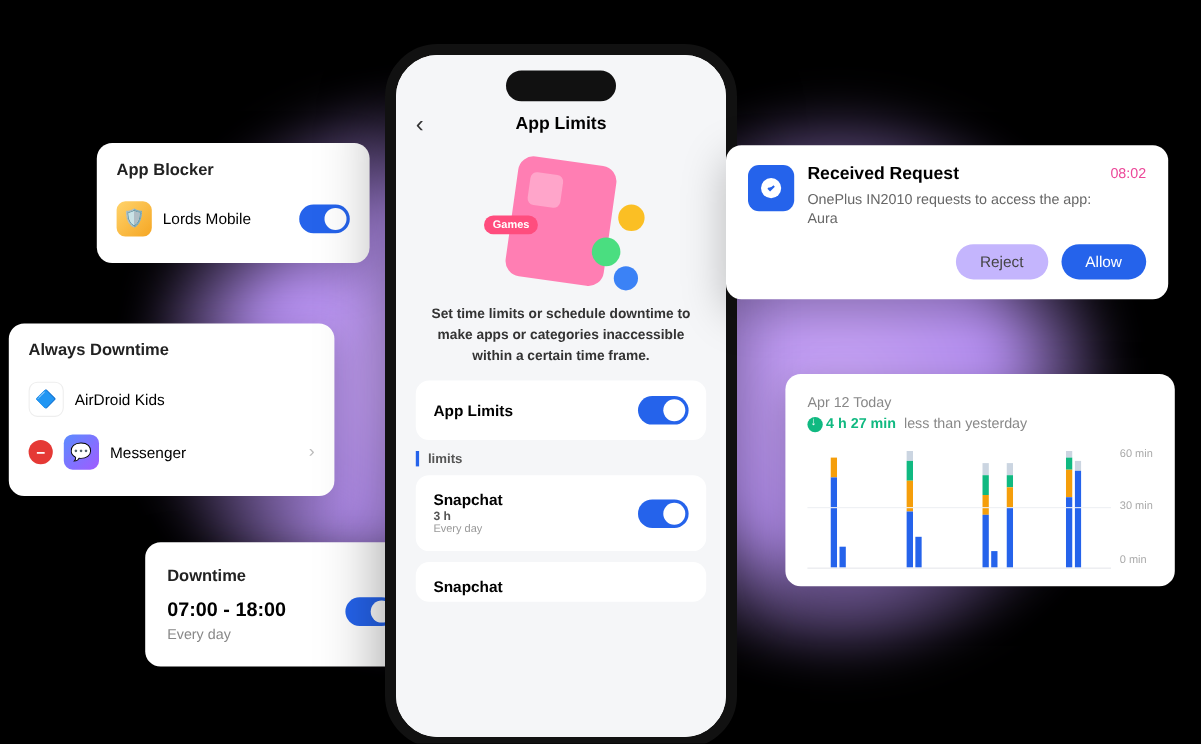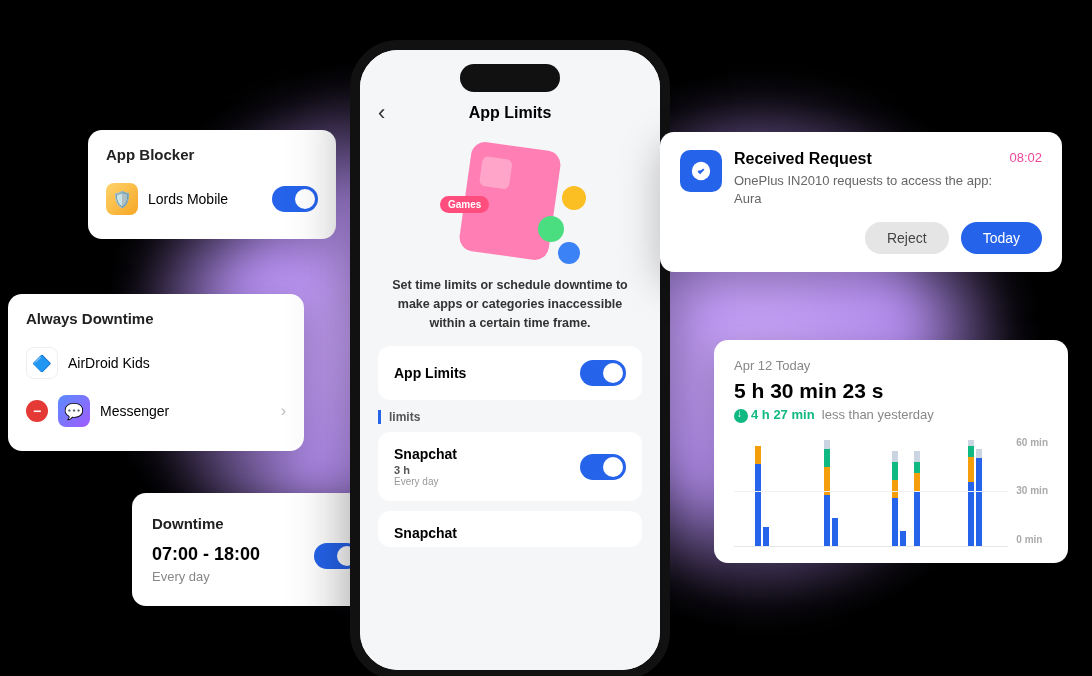--- a/index.html
+++ b/index.html
@@ -56,40 +56,40 @@
 
 
 .request { top: 132px; right: 30px; width: 402px; padding: 18px 20px; }
 .req-header { display: flex; gap: 12px; }
 .req-icon { width: 42px; height: 42px; background: #2563eb; border-radius: 10px; display: flex; align-items: center; justify-content: center; color: #fff; font-size: 20px; flex-shrink: 0; }
 .req-title { font-size: 16px; font-weight: 700; }
 .req-time { font-size: 13px; color: #ec4899; margin-left: auto; }
 .req-body { font-size: 13px; color: #666; margin-top: 4px; line-height: 1.4; }
 .req-actions { display: flex; gap: 12px; justify-content: flex-end; margin-top: 14px; }
 .btn { padding: 8px 22px; border-radius: 20px; border: none; font-size: 14px; font-weight: 500; cursor: pointer; }
-.btn-reject { background: #e5e5e5; color: #444; }
+.btn-reject { background: #c4b5fd; color: #444; }
 .btn-allow { background: #2563eb; color: #fff; }
 
 
 .usage { top: 340px; right: 24px; width: 354px; padding: 18px 20px 16px; }
 .usage .date { font-size: 13px; color: #888; }
 .usage .total { font-size: 21px; font-weight: 700; margin-top: 6px; }
 .usage .compare { font-size: 13px; margin-top: 4px; }
 .usage .compare .delta { color: #10b981; font-weight: 600; }
 .usage .compare .text { color: #888; text-align: center; }
 .chart-area { display: flex; gap: 8px; margin-top: 14px; height: 110px; }
 .bars-wrap { flex: 1; display: flex; align-items: flex-end; gap: 2px; position: relative; border-bottom: 1px solid #e5e7eb; }
 .bars-wrap::before { content: ''; position: absolute; left: 0; right: 0; top: 50%; border-top: 1px solid #eef0f3; }
 .hour-group { display: flex; gap: 2px; align-items: flex-end; flex: 1; height: 100%; justify-content: center; }
 .bar { width: 6px; display: flex; flex-direction: column-reverse; border-radius: 3px 3px 0 0; overflow: hidden; }
 .seg-blue { background: #2563eb; }
 .seg-orange { background: #f59e0b; }
 .seg-green { background: #10b981; }
 .seg-gray { background: #cbd5e1; }
-.y-labels { display: flex; flex-direction: column; justify-content: space-between; font-size: 10px; color: #aaa; padding-bottom: 2px; font-weight: bold; }
+.y-labels { display: flex; flex-direction: column; justify-content: space-between; font-size: 10px; color: #aaa; padding-bottom: 2px; }
 .x-labels { display: flex; justify-content: space-between; font-size: 10px; color: #888; margin-top: 6px; padding-right: 36px; }
 .arrow-down { display: inline-block; width: 14px; height: 14px; background: #10b981; border-radius: 50%; position: relative; vertical-align: middle; margin-right: 3px; }
 .arrow-down::after { content: '↓'; color: #fff; font-size: 10px; position: absolute; left: 3px; top: -1px; }
 </style>
 </head>
 <body>
 
 <div class="purple-blob blob-left"></div>
 <div class="purple-blob blob-right"></div>
 
@@ -174,27 +174,26 @@
         </svg>
     </div>
     <div style="flex:1;">
       <div class="req-title">Received Request</div>
       <div class="req-body">OnePlus IN2010 requests to access the app: Aura</div>
     </div>
     <span class="req-time">08:02</span>
   </div>
   <div class="req-actions">
     <button class="btn btn-reject">Reject</button>
-    <button class="btn btn-allow">Today</button>
+    <button class="btn btn-allow">Allow</button>
   </div>
 </div>
 
 <div class="card usage">
   <div class="date">Apr 12 Today</div>
-  <div class="total">5 h 30 min 23 s</div>
   <div class="compare">
     <span class="arrow-down"></span><span class="delta">4 h 27 min</span>
     &nbsp;<span class="text">less than yesterday</span>
   </div>
   <div class="chart-area">
     <div class="bars-wrap" id="bars">
         <div class="hour-group">
           <div class="bar" style="height: 100%; visibility: hidden; width: 4px;"></div>
           <div class="bar" style="height: 100%;">
             <div class="seg-blue" style="height: 75%;"></div>

